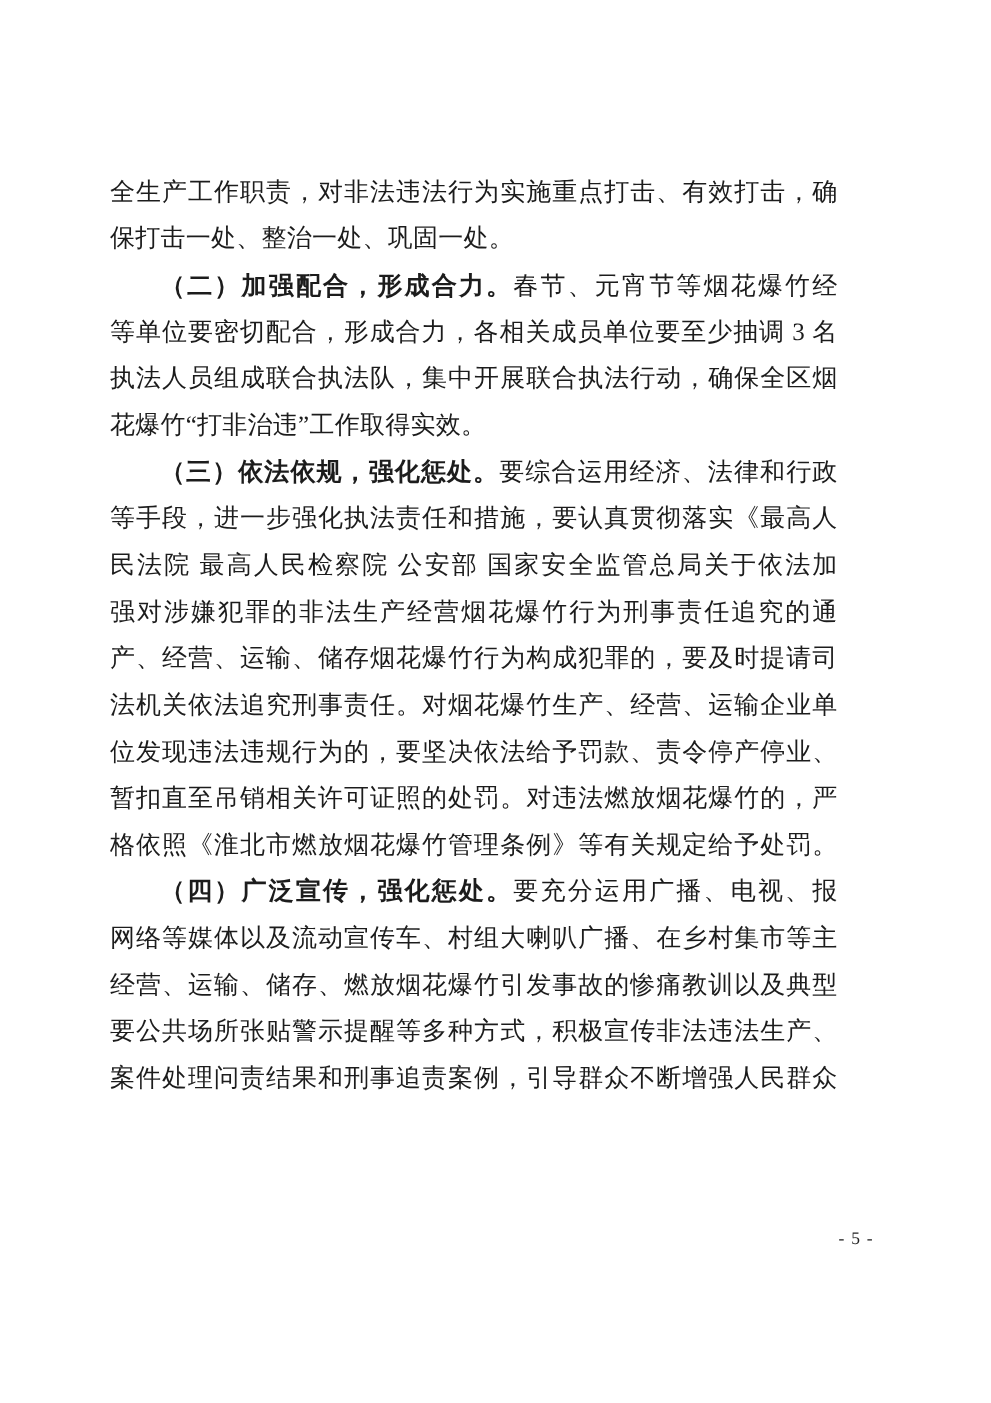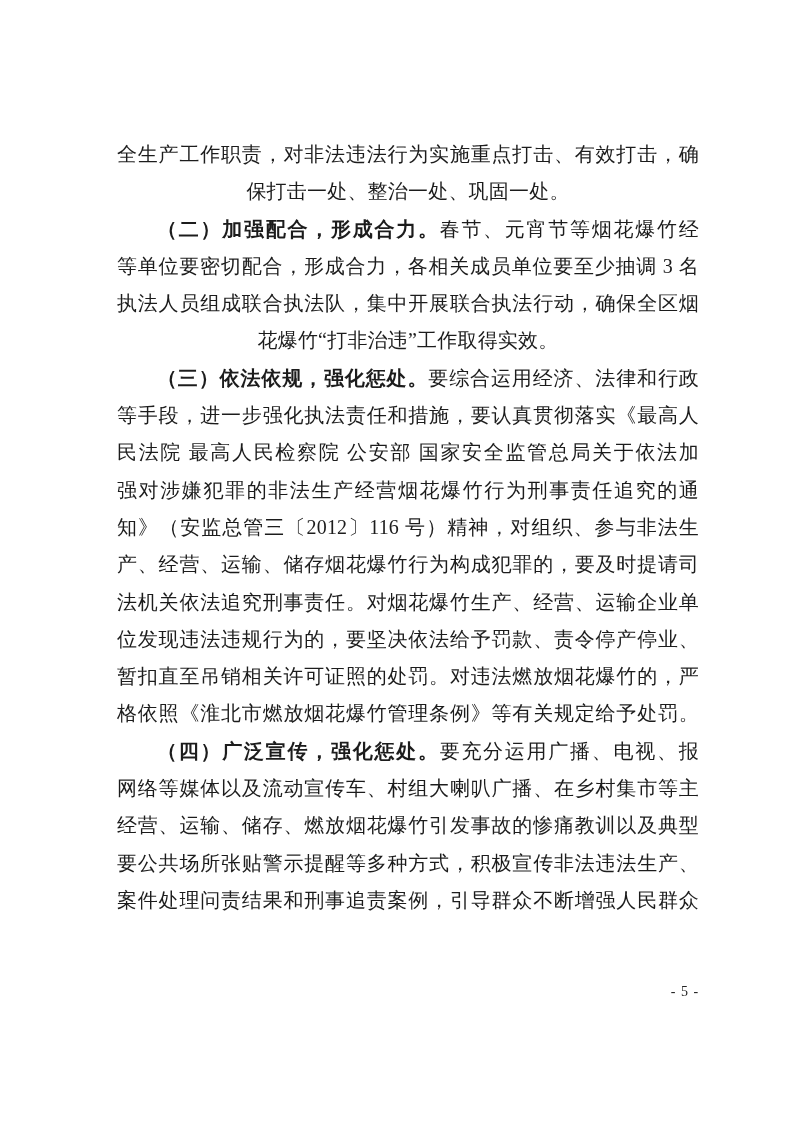--- a/index.html
+++ b/index.html
@@ -11,30 +11,30 @@
     position: relative;
     width: 793px;
     height: 1122px;
     background: #ffffff;
     overflow: hidden;
     font-family: "Liberation Serif", "DejaVu Serif", serif;
     color: #1c1c1c;
   }
   .doc-body {
     position: absolute;
-    left: 117px;
+    left: 88px;
     top: 136px;
     width: 582px;
   }
   .line {
     font-size: 20px;
     line-height: 37.3px;
     height: 37.3px;
     overflow: hidden;
-    text-align: center;
+    text-align: left;
     letter-spacing: 0.2px;
     white-space: normal;
   }
   .line.j {
     text-align: justify;
     text-align-last: justify;
   }
   .line.ind {
     padding-left: 40px;
   }
@@ -61,21 +61,20 @@
       <div class="line j"><span class="seg-normal">全生产工作职责，对非法违法行为实施重点打击、有效打击，确</span></div>
       <div class="line"><span class="seg-normal">保打击一处、整治一处、巩固一处。</span></div>
       <div class="line j ind"><span class="seg-bold">（二）加强配合，形成合力。</span><span class="seg-normal">春节、元宵节等烟花爆竹经营、</span></div>
       <div class="line j"><span class="seg-normal">等单位要密切配合，形成合力，各相关成员单位要至少抽调 3 名</span></div>
       <div class="line j"><span class="seg-normal">执法人员组成联合执法队，集中开展联合执法行动，确保全区烟</span></div>
       <div class="line"><span class="seg-normal">花爆竹“打非治违”工作取得实效。</span></div>
       <div class="line j ind"><span class="seg-bold">（三）依法依规，强化惩处。</span><span class="seg-normal">要综合运用经济、法律和行政</span></div>
       <div class="line j"><span class="seg-normal">等手段，进一步强化执法责任和措施，要认真贯彻落实《最高人</span></div>
       <div class="line j"><span class="seg-normal">民法院 最高人民检察院 公安部 国家安全监管总局关于依法加</span></div>
       <div class="line j"><span class="seg-normal">强对涉嫌犯罪的非法生产经营烟花爆竹行为刑事责任追究的通</span></div>
-      <div class="line j"><span class="seg-normal">知》（安监总管三〔2012〕116 号）精神，对组织、参与非法生</span></div>
       <div class="line j"><span class="seg-normal">产、经营、运输、储存烟花爆竹行为构成犯罪的，要及时提请司</span></div>
       <div class="line j"><span class="seg-normal">法机关依法追究刑事责任。对烟花爆竹生产、经营、运输企业单</span></div>
       <div class="line j"><span class="seg-normal">位发现违法违规行为的，要坚决依法给予罚款、责令停产停业、</span></div>
       <div class="line j"><span class="seg-normal">暂扣直至吊销相关许可证照的处罚。对违法燃放烟花爆竹的，严</span></div>
       <div class="line j"><span class="seg-normal">格依照《淮北市燃放烟花爆竹管理条例》等有关规定给予处罚。</span></div>
       <div class="line j ind"><span class="seg-bold">（四）广泛宣传，强化惩处。</span><span class="seg-normal">要充分运用广播、电视、报刊、</span></div>
       <div class="line j"><span class="seg-normal">网络等媒体以及流动宣传车、村组大喇叭广播、在乡村集市等主</span></div>
       <div class="line j"><span class="seg-normal">经营、运输、储存、燃放烟花爆竹引发事故的惨痛教训以及典型</span></div>
       <div class="line j"><span class="seg-normal">要公共场所张贴警示提醒等多种方式，积极宣传非法违法生产、</span></div>
       <div class="line j"><span class="seg-normal">案件处理问责结果和刑事追责案例，引导群众不断增强人民群众</span></div>

